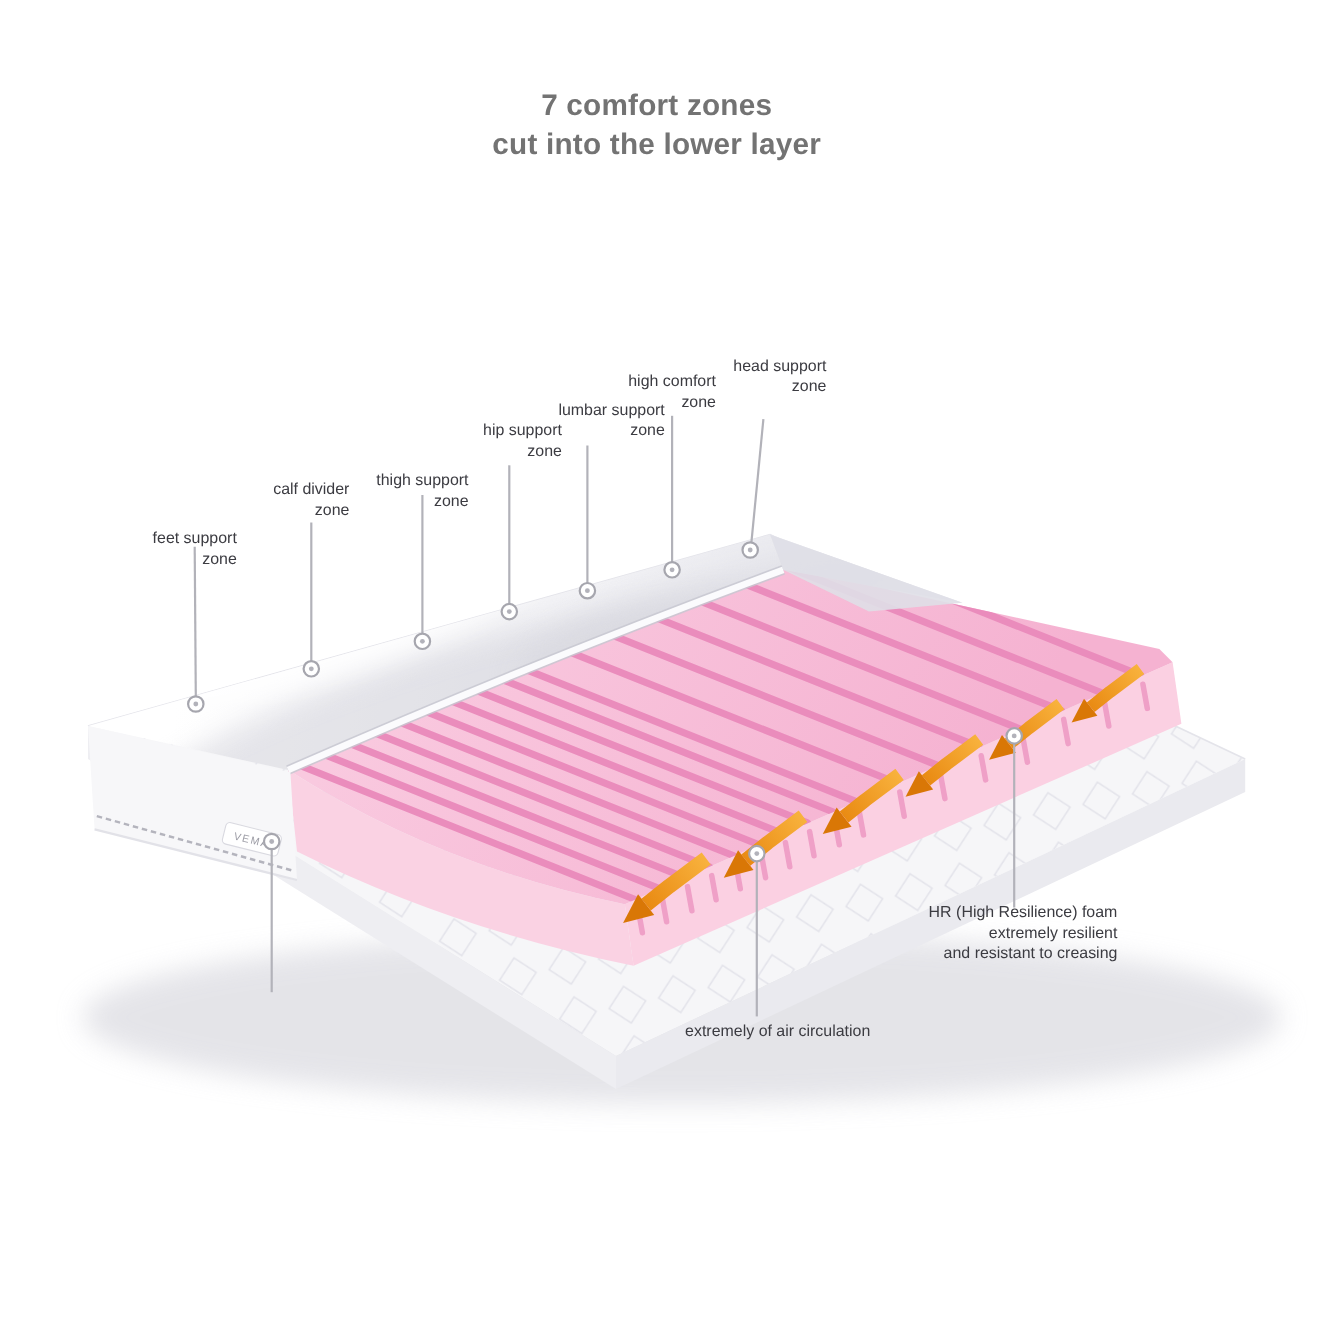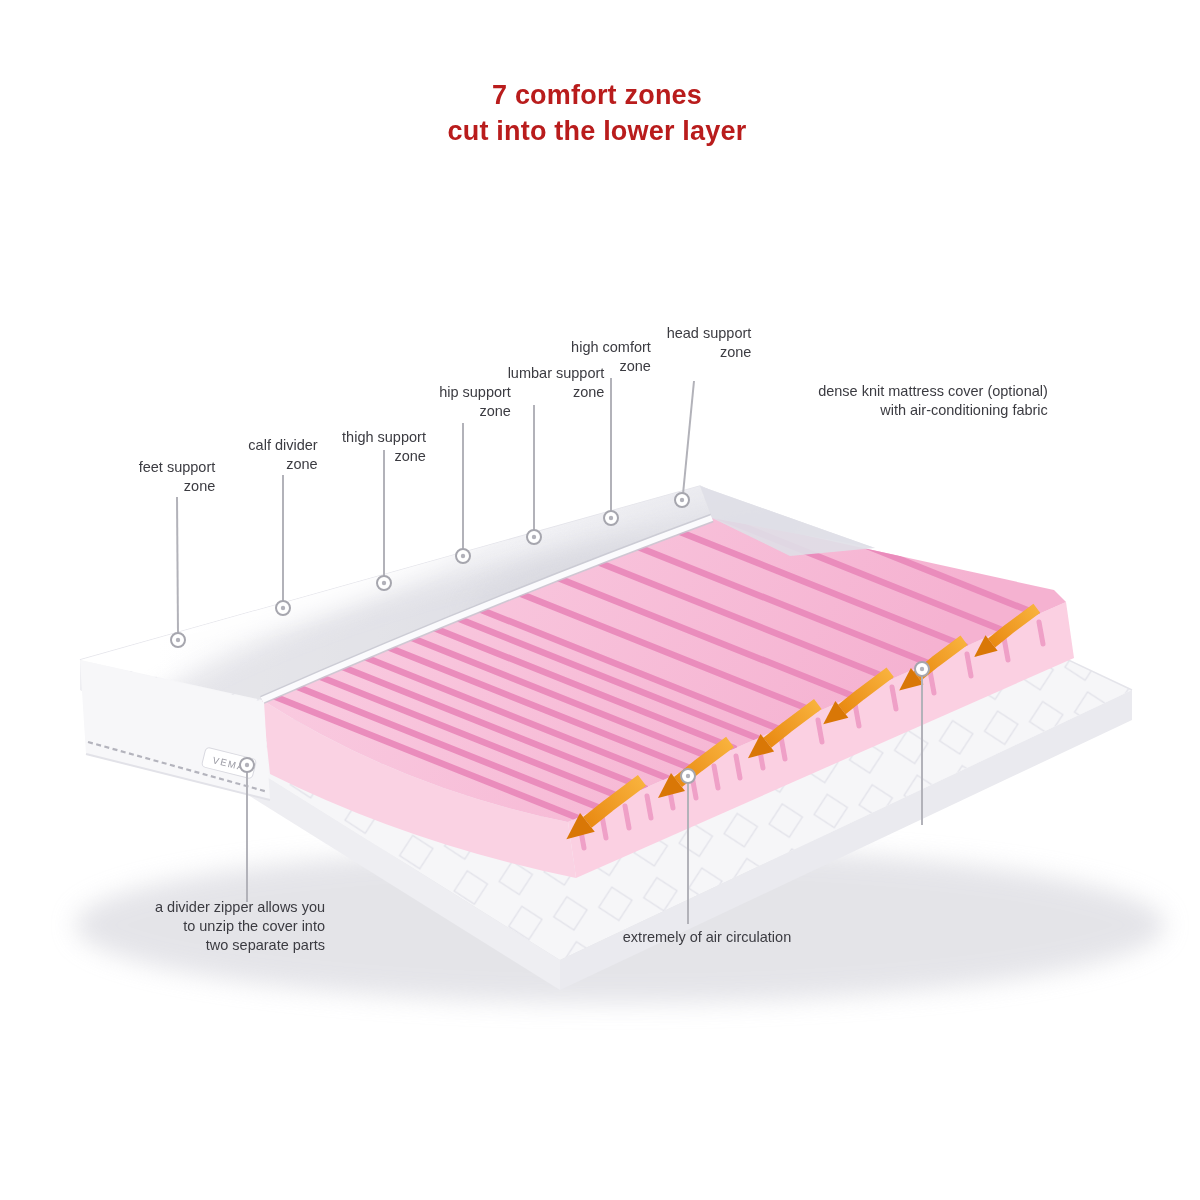--- a/index.html
+++ b/index.html
@@ -1,24 +1,24 @@
 <!DOCTYPE html>
 <html style="--foam-pink: #f7bdd8; --foam-face-pink: #fbd0e2; --groove-pink: #ea8cbc; --arrow-orange: #f49a1e; --arrow-orange-dark: #d97706; --cover-white: #f7f7f9; --base-white: #f6f6f8; --leader-gray: #b2b2b9; --label-text: #3b3b41;"><head>
 <meta charset="utf-8">
 <style>
   html,body{margin:0;padding:0;background:#ffffff;}
   .canvas{position:relative;width:1200px;height:1200px;background:#fff;overflow:hidden;
           font-family:"Liberation Sans",sans-serif;}
   svg.scene{position:absolute;left:0;top:0;}
   .title{position:absolute;left:597px;top:114px;transform:translate(-50%,-50%);
          text-align:center;white-space:pre-line;font-size:27px;line-height:1.32;
-         font-weight:700;color:#b91c1c;letter-spacing:.2px;}
+         font-weight:700;color:#737373;letter-spacing:.2px;}
   .lbl{position:absolute;transform:translate(-50%,-50%);text-align:right;white-space:pre-line;
        font-size:14.5px;line-height:1.32;color:var(--label-text,#3b3b41);}
-  #lbl-feet{left:177px;top:477px}
+  #lbl-feet{left:177px;top:500px}
   #lbl-calf{left:283px;top:455px}
   #lbl-thigh{left:384px;top:447px}
   #lbl-hip{left:475px;top:402px}
   #lbl-lumbar{left:556px;top:383px}
   #lbl-high{left:611px;top:357px}
   #lbl-head{left:709px;top:343px}
   #lbl-cover{left:933px;top:401px}
   #lbl-hr{left:930px;top:849px}
   #lbl-air{left:707px;top:938px}
   #lbl-zipper{left:240px;top:927px}
@@ -212,20 +212,18 @@
 zone</div>
   <div class="lbl" id="lbl-hip">hip support
 zone</div>
   <div class="lbl" id="lbl-lumbar">lumbar support
 zone</div>
   <div class="lbl" id="lbl-high">high comfort
 zone</div>
   <div class="lbl" id="lbl-head">head support
 zone</div>
 
-  <div class="lbl" id="lbl-cover">dense knit mattress cover (optional)
-with air-conditioning fabric</div>
+  <div class="lbl" id="lbl-hr">HR (High Resilience) foam
+extremely resilient
+and resistant to creasing</div>
   <div class="lbl" id="lbl-air">extremely of air circulation</div>
-  <div class="lbl" id="lbl-zipper">a divider zipper allows you
-to unzip the cover into
-two separate parts</div>
 
 </div>
 
 </body></html>

